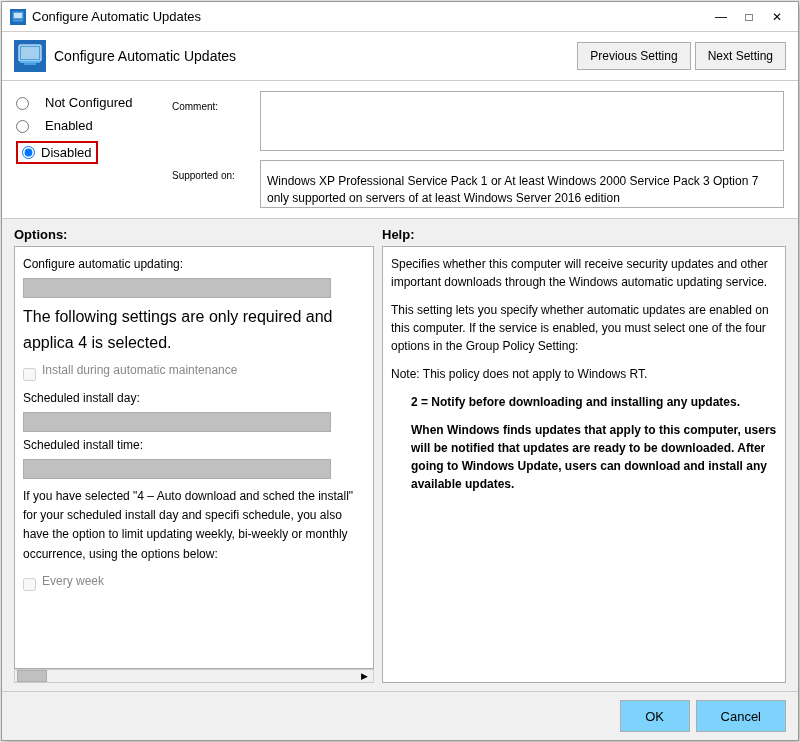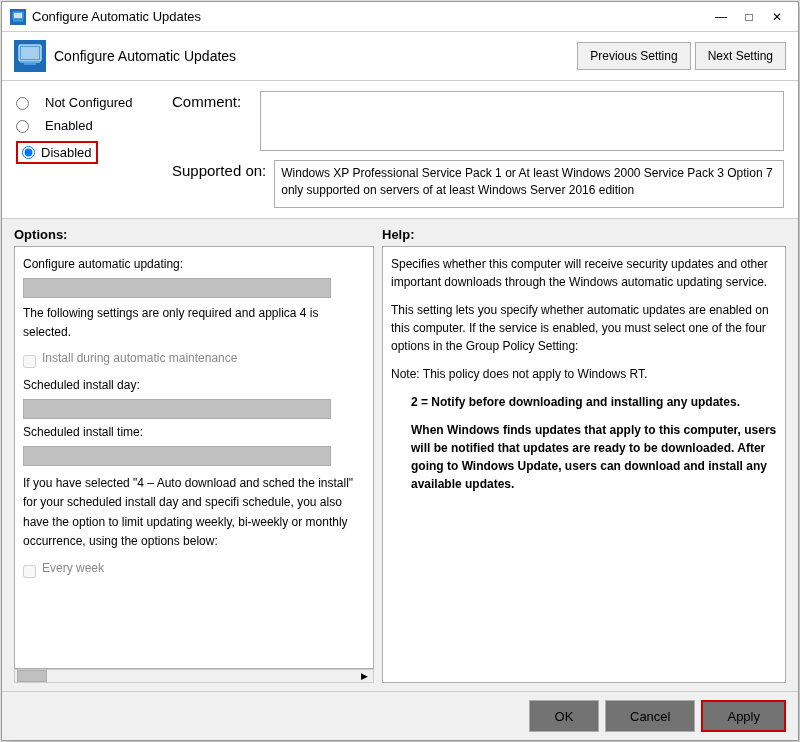--- a/index.html
+++ b/index.html
@@ -138,23 +138,24 @@
       display: flex;
       flex-direction: column;
       gap: 6px;
     }
     .field-row {
       display: flex;
       align-items: flex-start;
       gap: 8px;
     }
     .field-label {
-      font-size: 15px;
+      font-size: 10px;
       min-width: 80px;
       padding-top: 2px;
+      margin-top: 8px;
     }
     .comment-box {
       flex: 1;
       height: 60px;
       border: 1px solid #adadad;
       background: #fff;
       resize: none;
       font-size: 13px;
       padding: 2px 4px;
       position: relative;
@@ -170,21 +171,21 @@
       background: #fff;
       resize: none;
       font-size: 13px;
       padding: 2px 4px;
       font-family: inherit;
     }
     .supported-box {
       flex: 1;
       border: 1px solid #adadad;
       background: #fff;
-      padding: 4px 6px;
+      padding: 12px 6px;
       font-size: 12px;
       line-height: 1.4;
       height: 48px;
       overflow-y: auto;
     }
 
     .main-panels {
       display: flex;
       flex: 1;
       overflow: hidden;
@@ -258,21 +259,21 @@
       border-top: 1px solid #ccc;
       padding: 8px 12px;
       display: flex;
       justify-content: flex-end;
       gap: 6px;
       align-items: center;
     }
     .footer-btn {
       padding: 6px 24px;
       border: 1px solid #adadad;
-      background: #737373;
+      background: #7dd3fc;
       cursor: pointer;
       font-size: 13px;
       height: 32px;
       min-width: 70px;
     }
     .footer-btn.apply-btn {
       border: 2px solid #c00;
     }
 
     
@@ -382,21 +383,21 @@
     </div>
   </div>
 
   <div class="main-panels">
 
     <div class="options-panel">
       <div class="panel-title">Options:</div>
       <div class="options-box">
         <div>Configure automatic updating:</div>
         <div class="dropdown-sim"></div>
-        <div style="font-size:12px; margin: 6px 0;">The following settings are only required and applica 4 is selected.</div>
+        <div style="font-size:16px; margin: 6px 0;">The following settings are only required and applica 4 is selected.</div>
         <div class="checkbox-row">
           <input type="checkbox" disabled="" style="">
           <span>Install during automatic maintenance</span>
         </div>
         <div style="margin-top:8px;">
           <span>Scheduled install day:</span>
           <div class="dropdown-sim"></div>
         </div>
         <div style="margin-top:4px;">
           <span>Scheduled install time:</span>
@@ -424,15 +425,14 @@
         <p>Note: This policy does not apply to Windows RT.</p>
         <p class="indented">2 = Notify before downloading and installing any updates.</p>
         <p class="indented">When Windows finds updates that apply to this computer, users will be notified that updates are ready to be downloaded. After going to Windows Update, users can download and install any available updates.</p>
       </div>
     </div>
   </div>
 
   <div class="footer">
     <button class="footer-btn">OK</button>
     <button class="footer-btn">Cancel</button>
-    <button class="footer-btn apply-btn">Apply</button>
   </div>
 </div>
 
 </body></html>

